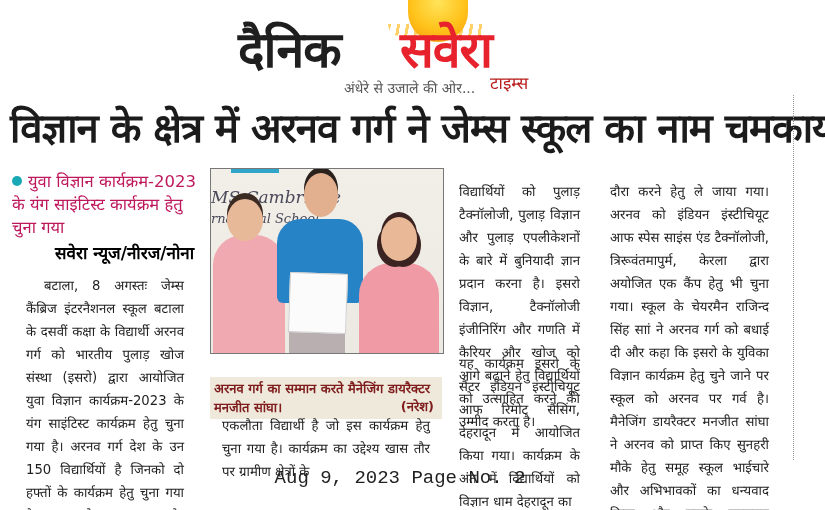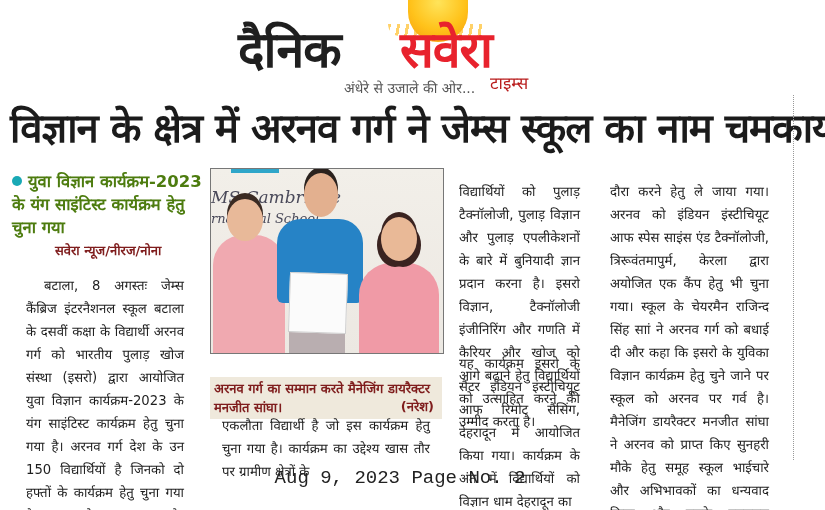--- a/index.html
+++ b/index.html
@@ -40,27 +40,27 @@
   .col-divider-right {
     position: absolute; left: 793px; top: 95px; width: 0; height: 365px;
     border-left: 1px dotted #999;
   }
 
   
   .col { position: absolute; font-size: 13.2px; line-height: 23px; text-align: justify; }
   .col p { margin: 12px; }
   .subhead {
     position: absolute; left: 12px; top: 170px; width: 190px;
-    font-size: 16.5px; font-weight: bold; line-height: 23px; color: #4d7c0f;
+    font-size: 16.5px; font-weight: normal; line-height: 23px; color: #be185d;
   }
   .bullet {
     display: inline-block; width: 10px; height: 10px; border-radius: 50%;
     background: #19a9b5; margin-right: 6px; vertical-align: 1px;
   }
-  .byline { position: absolute; left: 55px; top: 241px; font-size: 13px; color: #7f1d1d; font-weight: bold; }
+  .byline { position: absolute; left: 55px; top: 241px; font-size: 17px; color: #000000; font-weight: bold; }
   .col-left { left: 14px; top: 262px; width: 182px; }
   .col-left .indent { text-indent: 18px; }
 
   
   .photo {
     position: absolute; left: 210px; top: 168px; width: 232px; height: 184px;
     border: 1px solid #777; overflow: hidden;
     background: linear-gradient(180deg, #f2efe9 0%, #ece8e2 100%);
   }
   .photo-sign { position: absolute; left: 0; top: 18px; font-family: "DejaVu Serif", serif; font-style: italic; font-size: 17px; color: #4a4a5a; }

